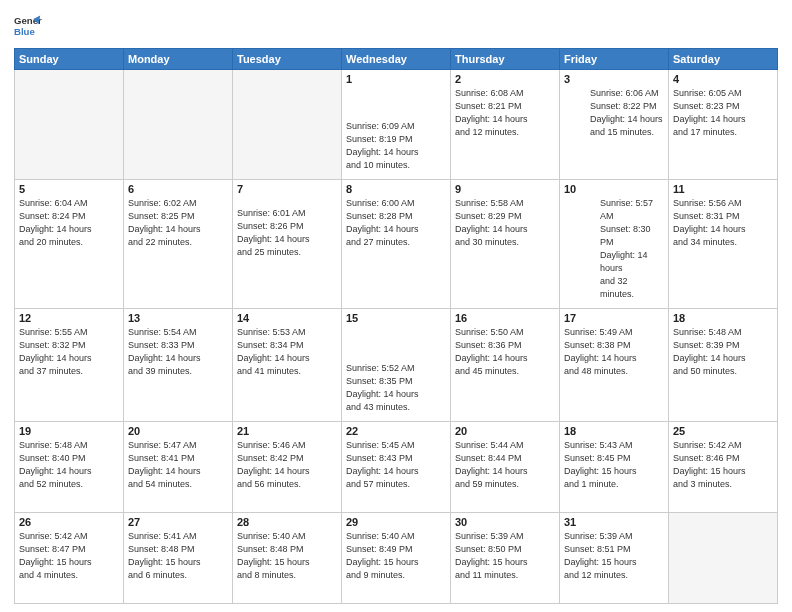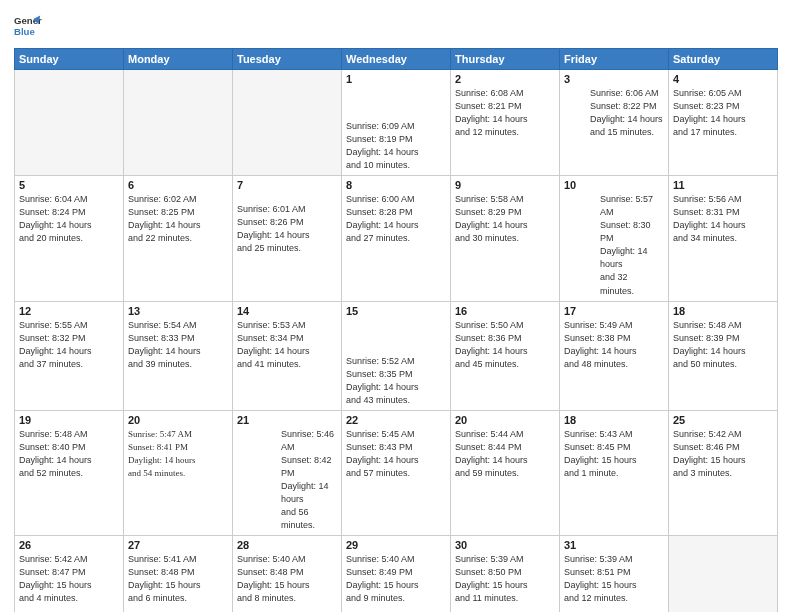--- a/index.html
+++ b/index.html
@@ -253,28 +253,28 @@
         <tr>
           <td>
             <div class="day-number">19</div>
             <div class="day-info" style="white-space: pre-line;">Sunrise: 5:48 AM
 Sunset: 8:40 PM
 Daylight: 14 hours
 and 52 minutes.</div>
           </td>
           <td>
             <div class="day-number">20</div>
-            <div class="day-info" style="white-space: pre-line; font-family: Liberation Serif, serif;">Sunrise: 5:47 AM
+            <div class="day-info" style="white-space: pre-line;">Sunrise: 5:47 AM
 Sunset: 8:41 PM
 Daylight: 14 hours
 and 54 minutes.</div>
           </td>
           <td>
             <div class="day-number">21</div>
-            <div class="day-info" style="white-space: pre-line; margin-left: 44px;">Sunrise: 5:46 AM
+            <div class="day-info" style="white-space: pre-line;">Sunrise: 5:46 AM
 Sunset: 8:42 PM
 Daylight: 14 hours
 and 56 minutes.</div>
           </td>
           <td>
             <div class="day-number">22</div>
             <div class="day-info" style="white-space: pre-line;">Sunrise: 5:45 AM
 Sunset: 8:43 PM
 Daylight: 14 hours
 and 57 minutes.</div>

